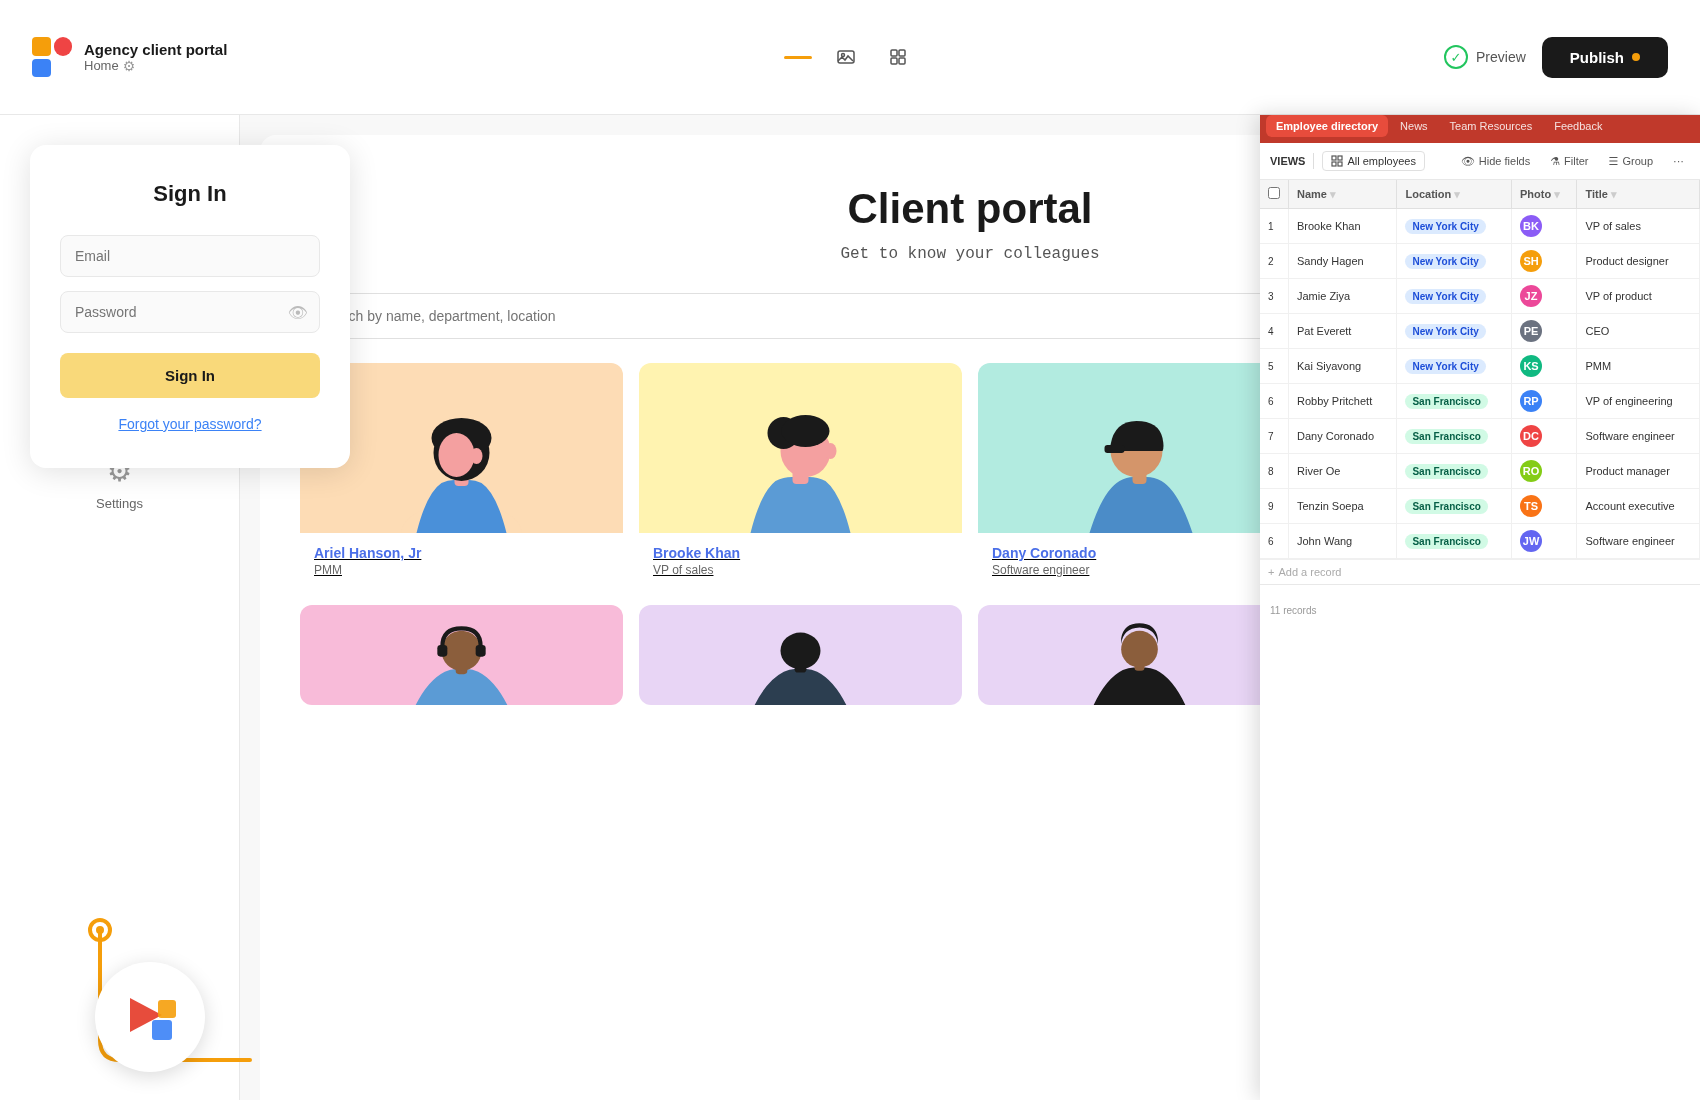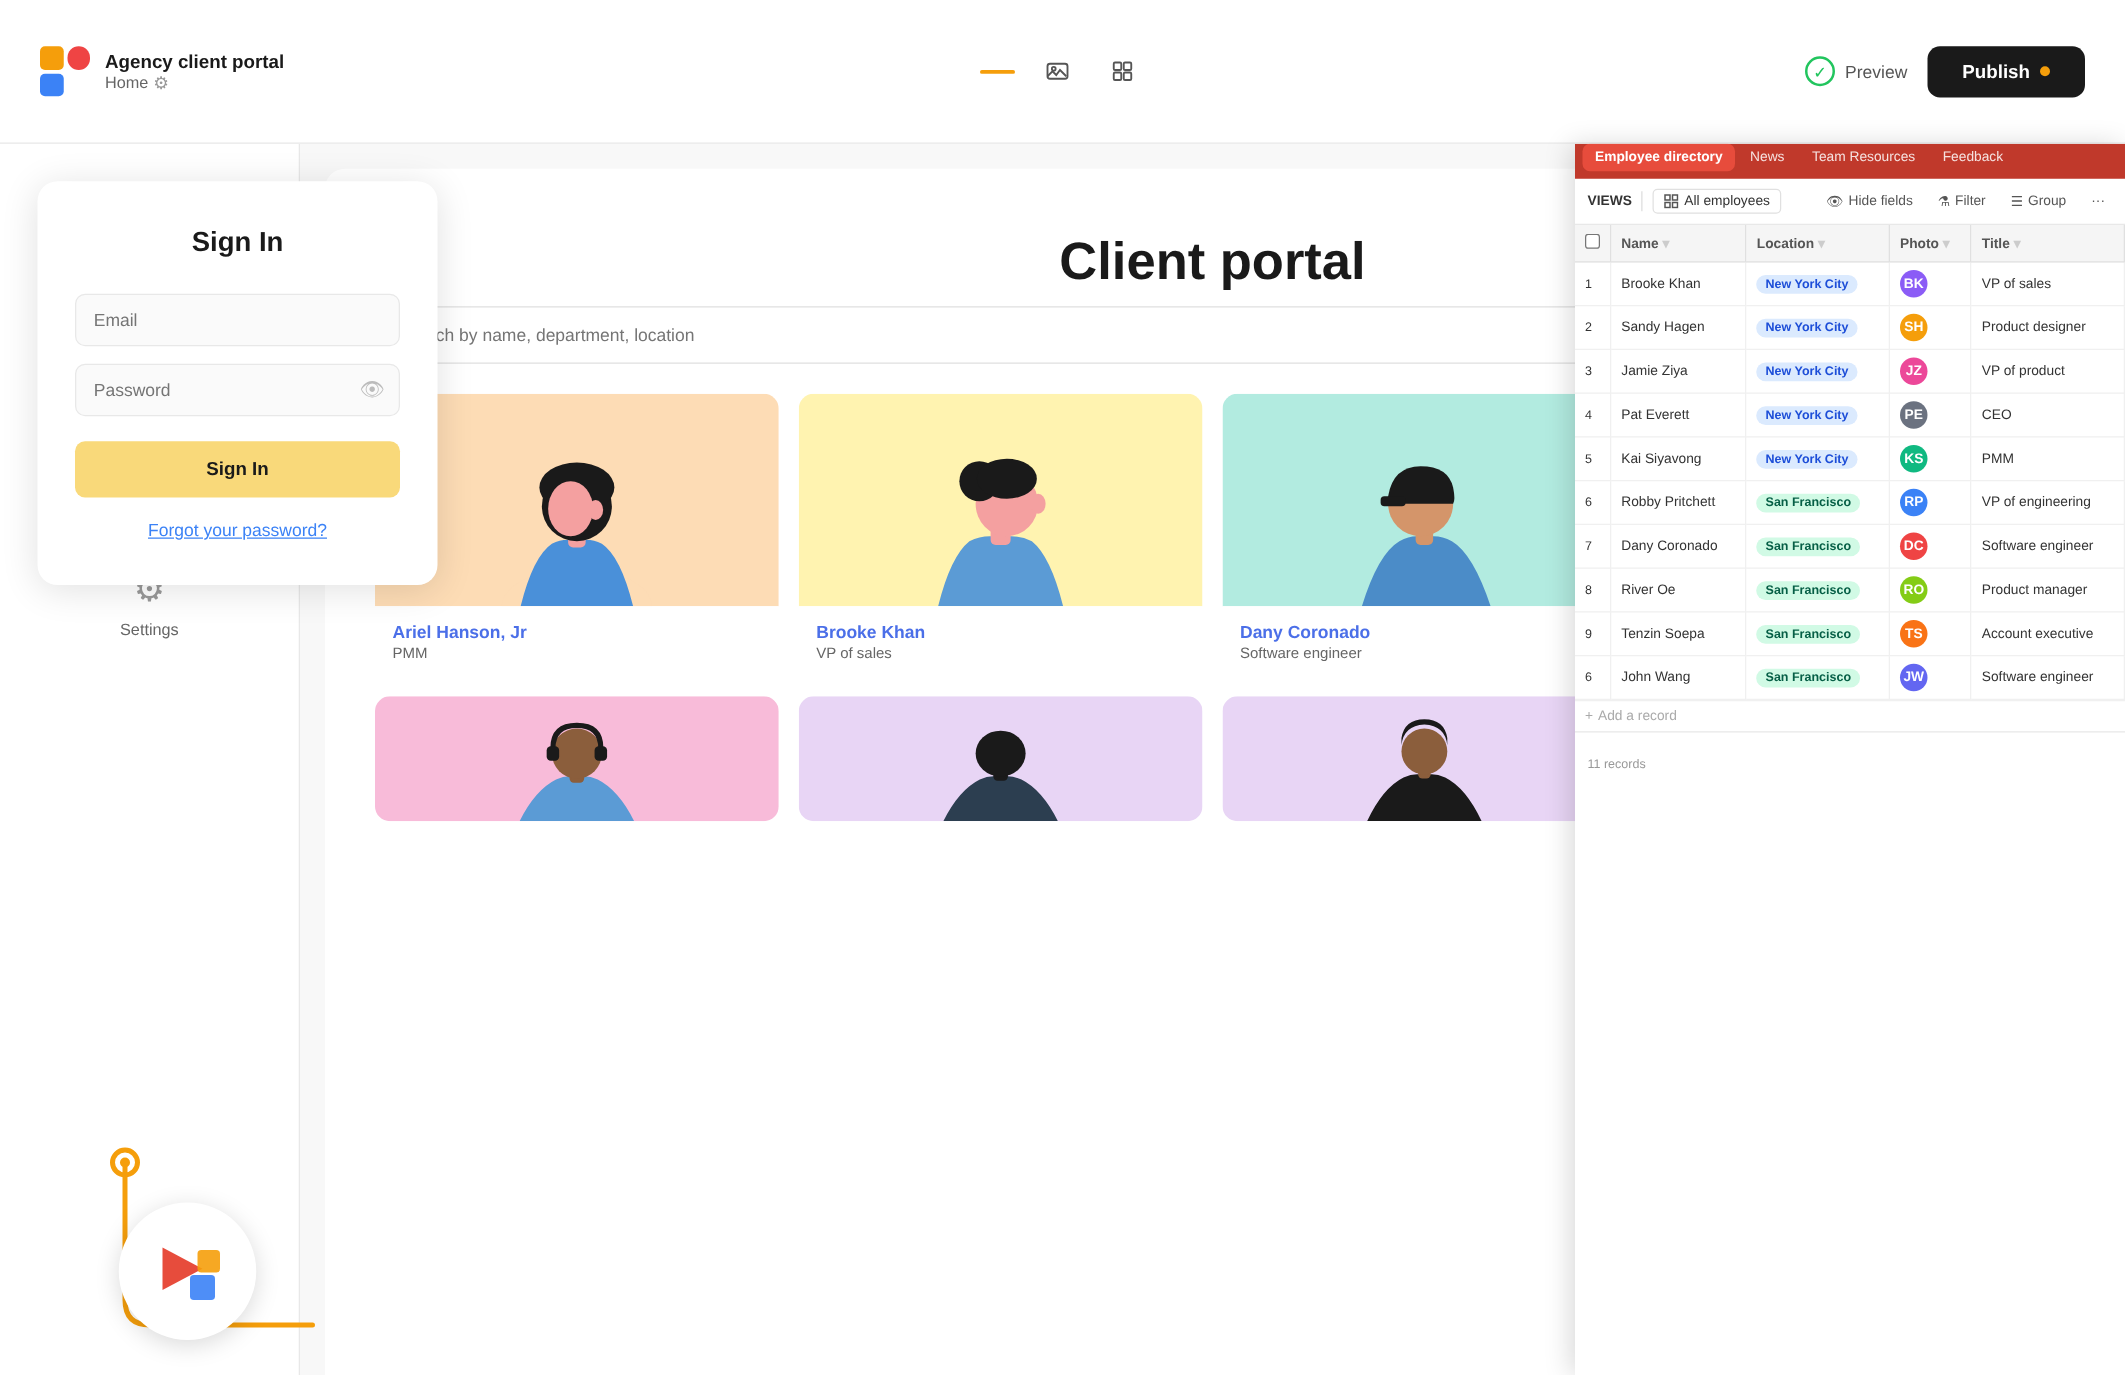--- a/index.html
+++ b/index.html
@@ -232,20 +232,21 @@
     
     .cards-grid {
       display: grid;
       grid-template-columns: repeat(4, 1fr);
       gap: 16px;
     }
     .employee-card {
       border-radius: 12px;
       overflow: hidden;
       cursor: pointer;
+      text-decoration: underline;
     }
     .card-image {
       width: 100%;
       height: 170px;
       display: flex;
       align-items: center;
       justify-content: center;
       overflow: hidden;
     }
     .card-info {
@@ -506,20 +507,21 @@
       <input class="form-field" type="password" placeholder="Password" style="">
       <span class="eye-icon">👁</span>
     </div>
     <button class="signin-btn">Sign In</button>
     <a class="forgot-link">Forgot your password?</a>
   </div>
 
   <div class="portal-content">
     <div class="portal-inner">
       <h1 class="portal-heading">Client portal</h1>
+      <p class="portal-subheading">Get to know your colleagues</p>
       <input class="search-bar" type="text" placeholder="Search by name, department, location" style="">
 
       
       <div class="cards-grid">
 
         <div class="employee-card">
           <div class="card-image bg-peach">
             <svg viewBox="0 0 170 170" class="person-svg" xmlns="http://www.w3.org/2000/svg">
 
               <ellipse cx="85" cy="170" rx="60" ry="30" fill="#FDDCB5" opacity="0.5"></ellipse>

